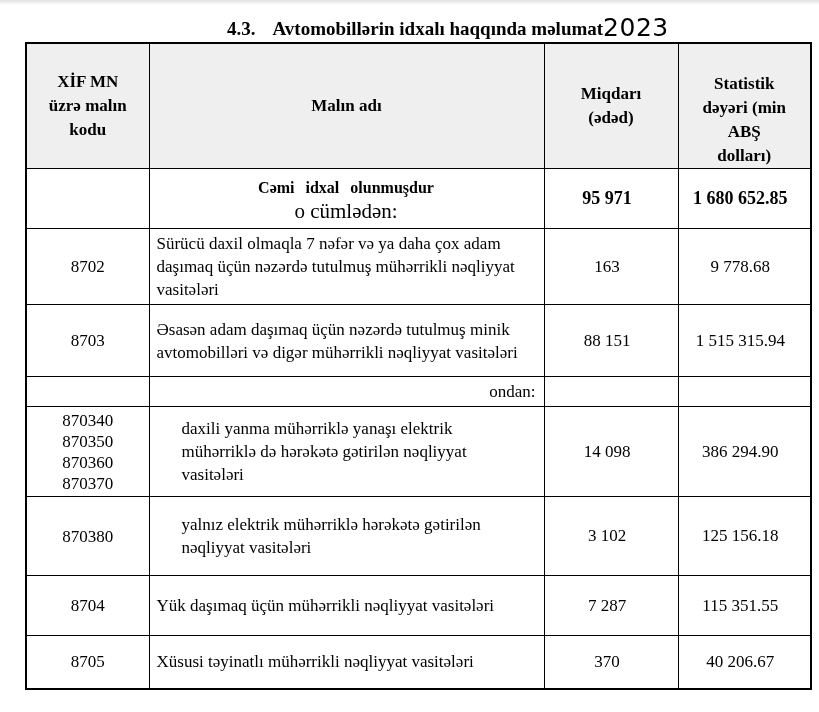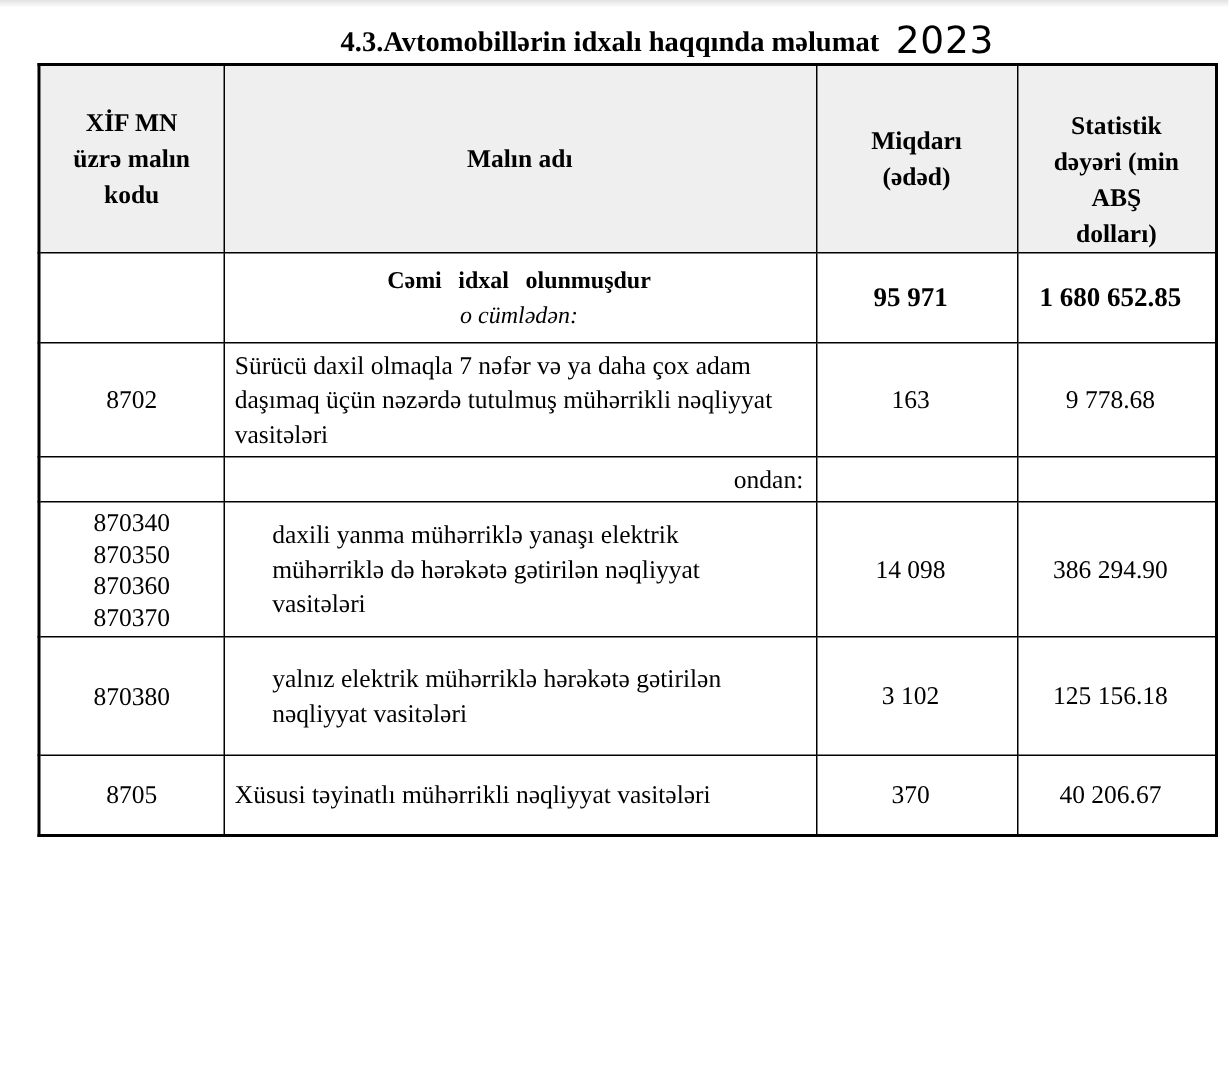--- a/index.html
+++ b/index.html
@@ -27,31 +27,31 @@
     position: absolute;
     top: 6px;
     left: 227px;
     white-space: nowrap;
     display: flex;
     align-items: baseline;
   }
   .t-num {
     font-weight: bold;
     font-size: 19px;
+    margin-right: 17px;
   }
   .t-main {
     font-weight: bold;
     font-size: 19px;
     margin-top: 12px;
   }
   .t-year {
     font-family: "DejaVu Sans", sans-serif;
     font-size: 25px;
     font-weight: 400;
-    margin-left: 11px;
     letter-spacing: 0.5px;
     position: relative;
     top: 1px;
   }
 
   table.imports {
     position: absolute;
     top: 42px;
     left: 25px;
     border-collapse: collapse;
@@ -122,22 +122,21 @@
     padding-left: 2px;
   }
   .total-name {
     font-weight: bold;
     font-size: 16px;
     word-spacing: 7px;
     text-align: center;
     line-height: 24px;
   }
   .total-sub {
-    font-style: italic;
-    font-size: 16px;
+    font-size: 21px;
     text-align: center;
     line-height: 22px;
   }
   .total-num {
     font-weight: bold;
     font-size: 18px;
   }
   .code-line { display: block; }
 </style>
 </head>
@@ -180,20 +179,28 @@
 
     <tr class="rh1">
       <td class="code-cell">
           <span class="code-line">8702</span>
         </td>
       <td class="name-cell">Sürücü daxil olmaqla 7 nəfər və ya daha çox adam daşımaq üçün nəzərdə tutulmuş mühərrikli nəqliyyat vasitələri</td>
       <td class="num-cell">163</td>
       <td class="num-cell">9 778.68</td>
     </tr>
 
+    <tr class="rh2">
+      <td class="code-cell">
+          <span class="code-line">8703</span>
+        </td>
+      <td class="name-cell">Əsasən adam daşımaq üçün nəzərdə tutulmuş minik avtomobilləri və digər mühərrikli nəqliyyat vasitələri</td>
+      <td class="num-cell">88 151</td>
+      <td class="num-cell">1 515 315.94</td>
+    </tr>
 
     <tr class="rh3">
       <td class="code-cell"></td>
       <td class="name-cell center">ondan:</td>
       <td class="num-cell"></td>
       <td class="num-cell"></td>
     </tr>
 
     <tr class="rh4">
       <td class="code-cell">
@@ -209,20 +216,28 @@
 
     <tr class="rh5">
       <td class="code-cell">
           <span class="code-line">870380</span>
         </td>
       <td class="name-cell indent">yalnız elektrik mühərriklə hərəkətə gətirilən nəqliyyat vasitələri</td>
       <td class="num-cell">3 102</td>
       <td class="num-cell">125 156.18</td>
     </tr>
 
+    <tr class="rh6">
+      <td class="code-cell">
+          <span class="code-line">8704</span>
+        </td>
+      <td class="name-cell">Yük daşımaq üçün mühərrikli nəqliyyat vasitələri</td>
+      <td class="num-cell">7 287</td>
+      <td class="num-cell">115 351.55</td>
+    </tr>
 
     <tr class="rh7">
       <td class="code-cell">
           <span class="code-line">8705</span>
         </td>
       <td class="name-cell">Xüsusi təyinatlı mühərrikli nəqliyyat vasitələri</td>
       <td class="num-cell">370</td>
       <td class="num-cell">40 206.67</td>
     </tr>
 

